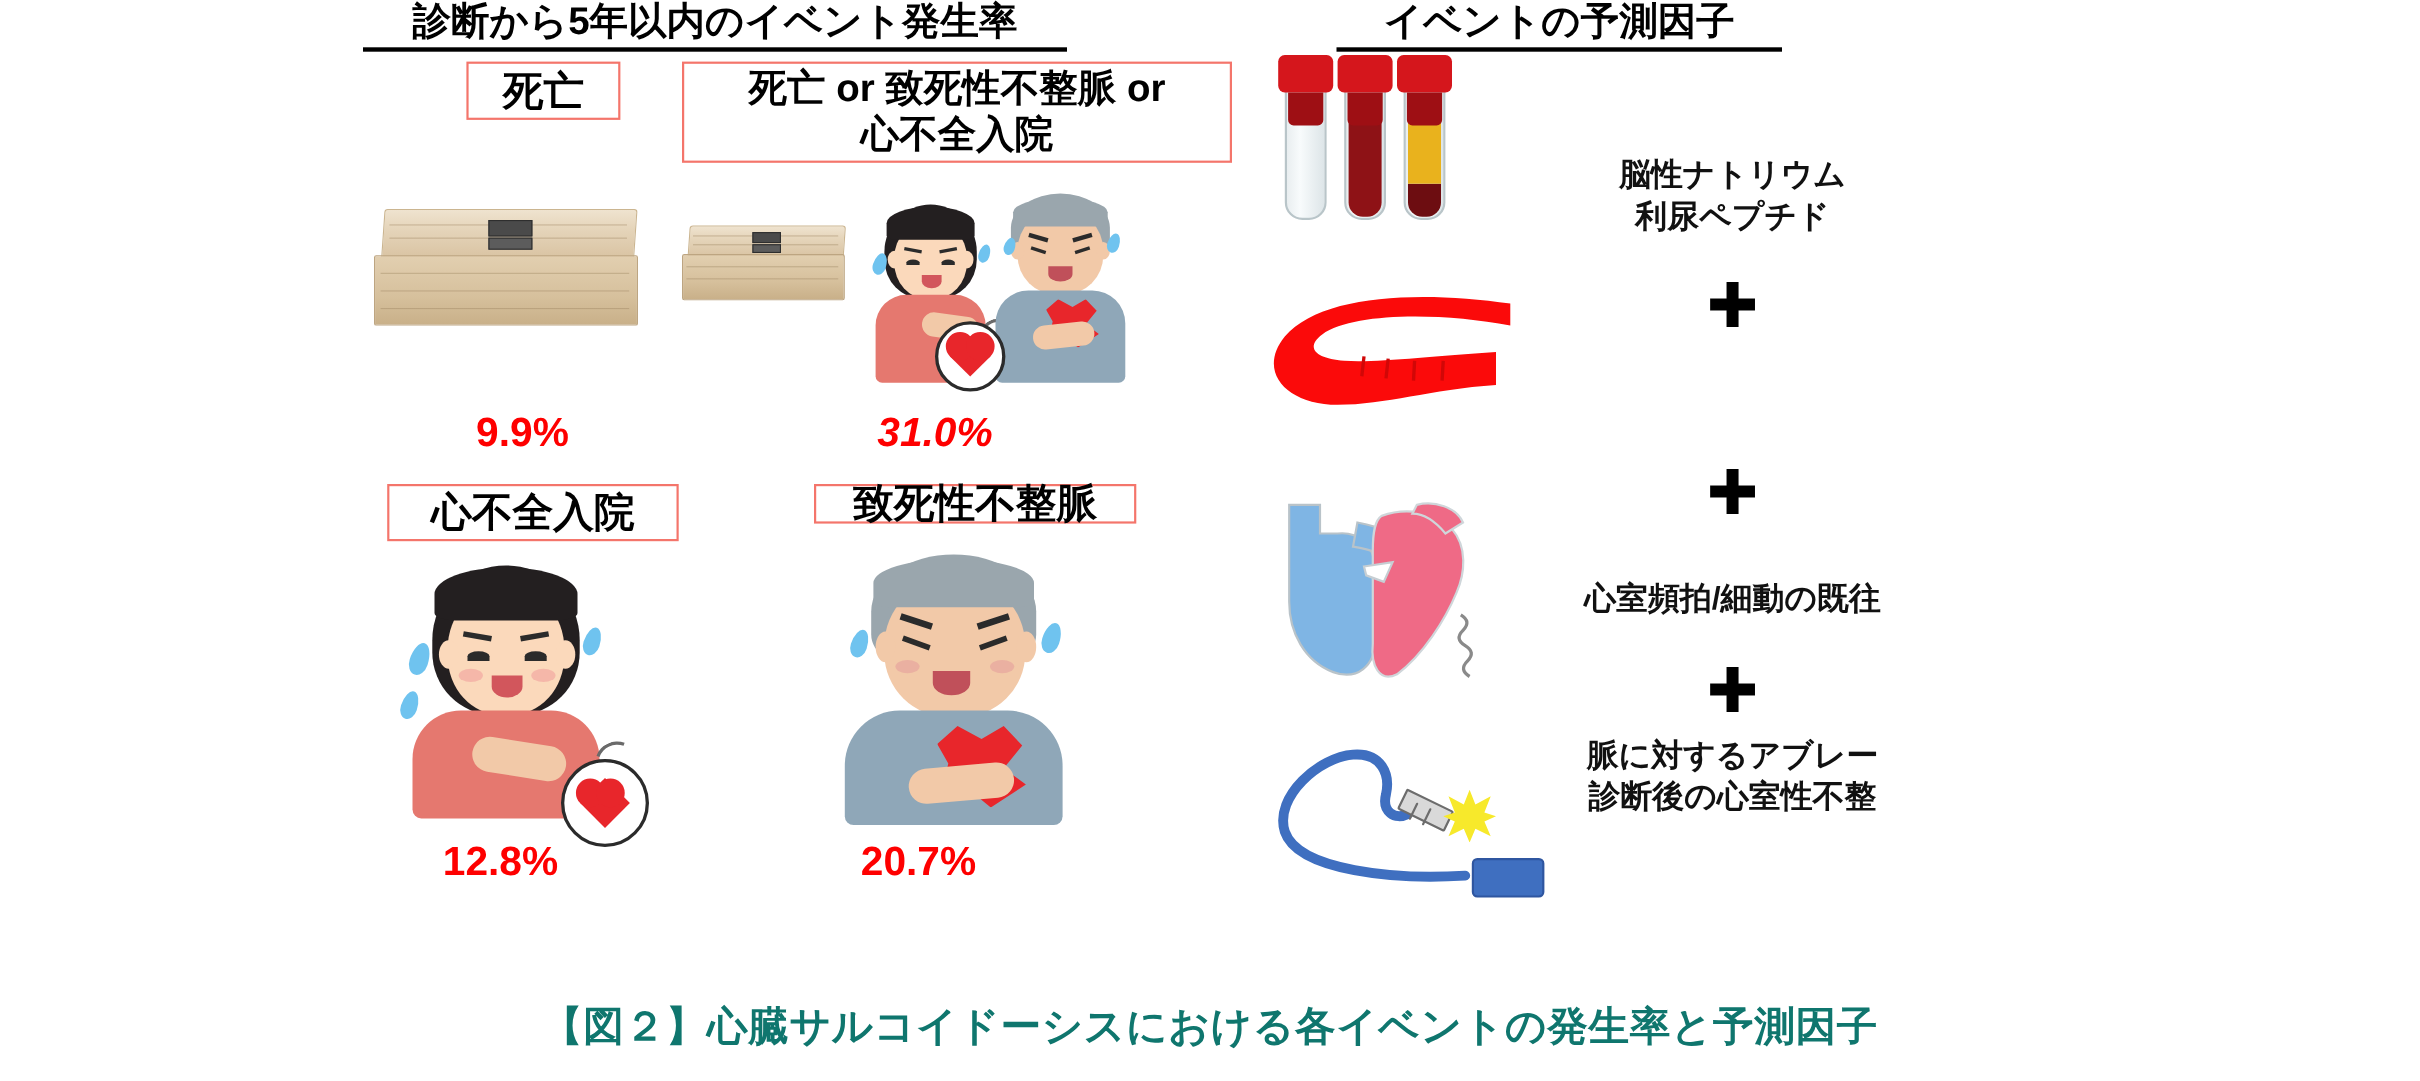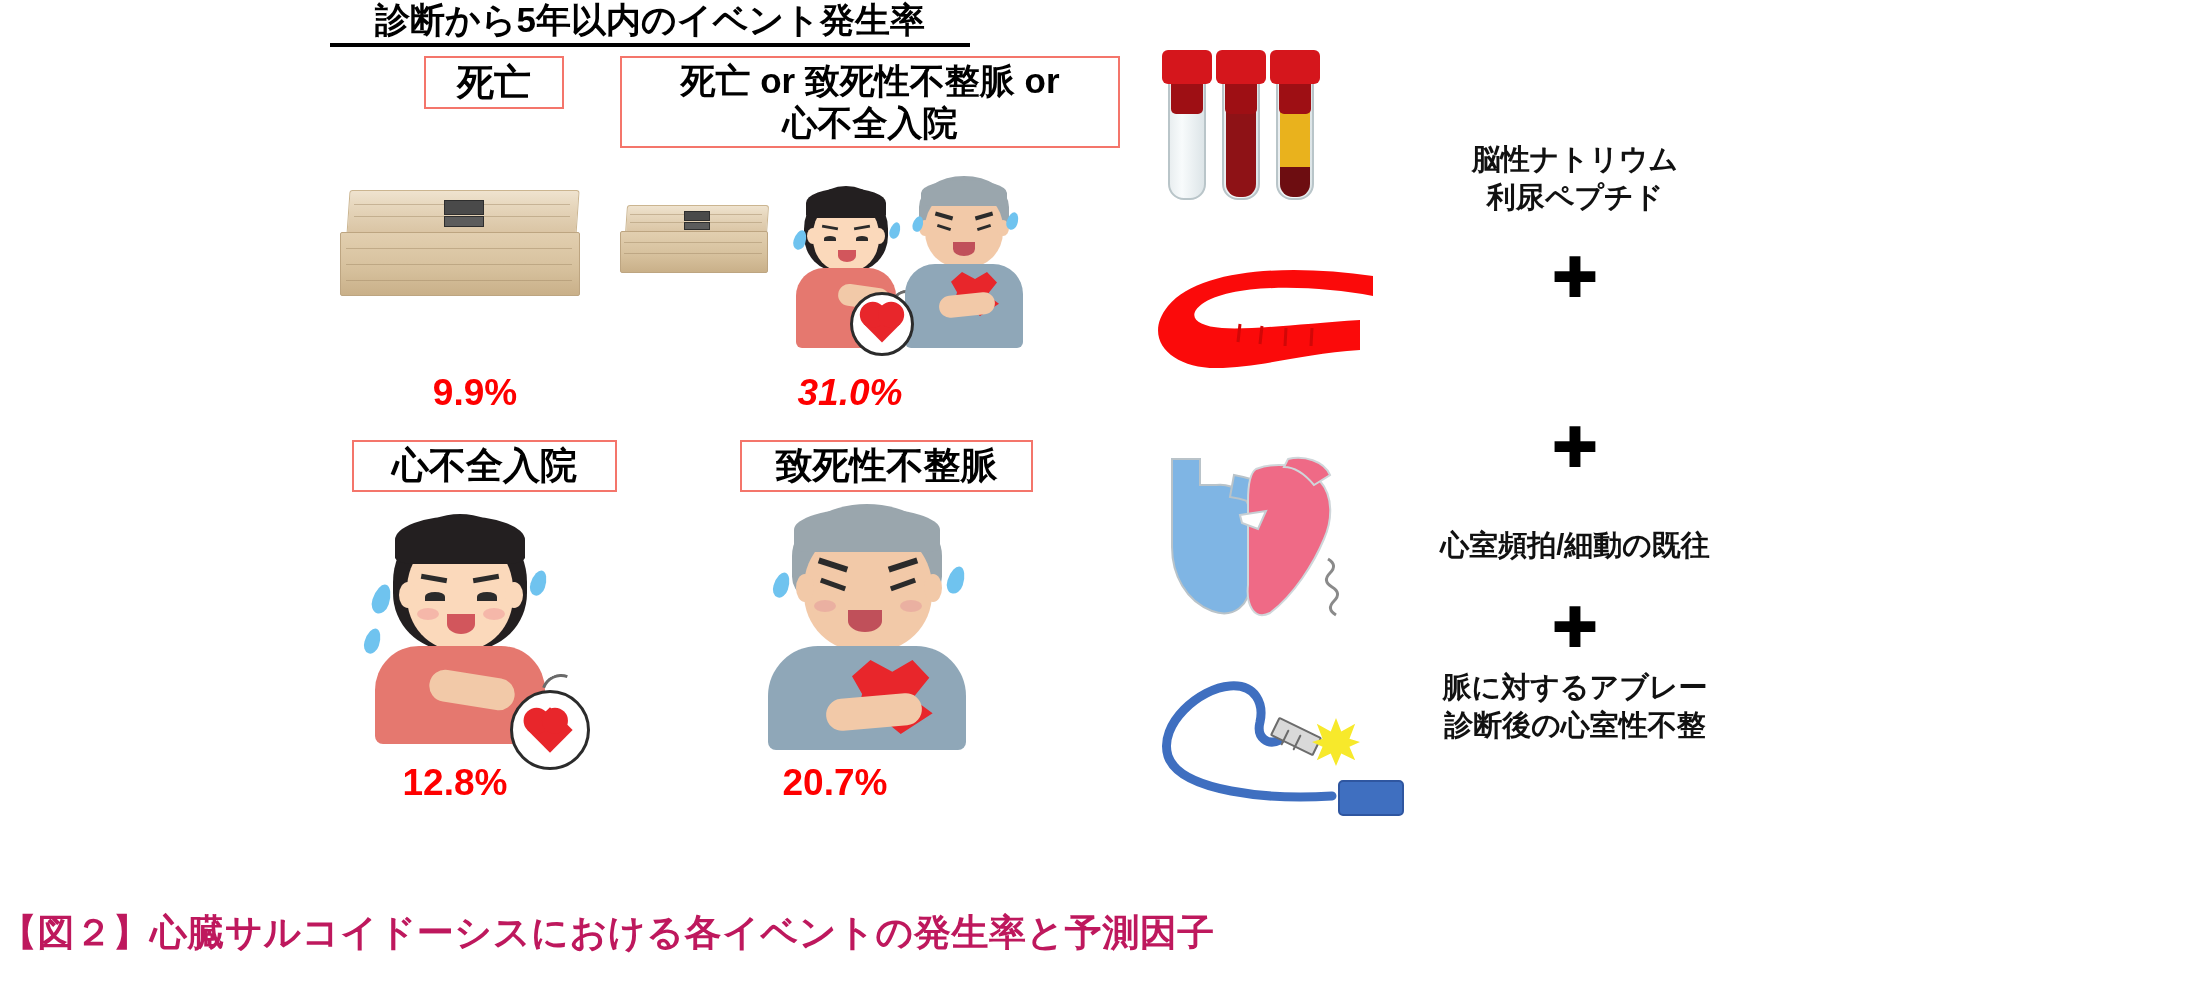--- a/index.html
+++ b/index.html
@@ -50,21 +50,21 @@
     font-weight: bold;
     color: #000;
     box-sizing: border-box;
   }
   .event-box.one-line { font-size: 37px; }
   .event-box.two-line { font-size: 35px; line-height: 1.20; }
 
   #box-death      { left: 424px;  top: 56px;  width: 140px; height: 53px; }
   #box-composite  { left: 620px;  top: 56px;  width: 500px; height: 92px; }
   #box-hf         { left: 352px;  top: 440px; width: 265px; height: 52px; }
-  #box-va         { left: 740px;  top: 440px; width: 293px; height: 52px; }
+  #box-va         { left: 740px;  top: 440px; width: 293px; height: 36px; }
 
   
   .pct {
     position: absolute;
     color: #fe0000;
     font-weight: bold;
     font-size: 37px;
     text-align: center;
     white-space: nowrap;
   }
@@ -220,33 +220,35 @@
     color: #000;
     text-align: center;
     width: 80px;
   }
 
   
   #caption {
     position: absolute;
     left: 0; right: 0;
     top: 908px;
+    text-align: center;
     font-weight: bold;
     font-size: 37px;
-    color: #be185d;
+    color: #0f766e;
     letter-spacing: .5px;
   }
 </style>
 </head>
 <body>
 
 <div class="canvas">
 
   <div class="section-heading" id="heading-left">診断から5年以内のイベント発生率</div>
 
+  <div class="section-heading" id="heading-right">イベントの予測因子</div>
 
   <div class="event-box one-line" id="box-death">死亡</div>
 
   <div class="event-box two-line" id="box-composite">
     <div>
       <div>死亡 or 致死性不整脈 or</div>
       <div>心不全入院</div>
     </div>
   </div>
 

